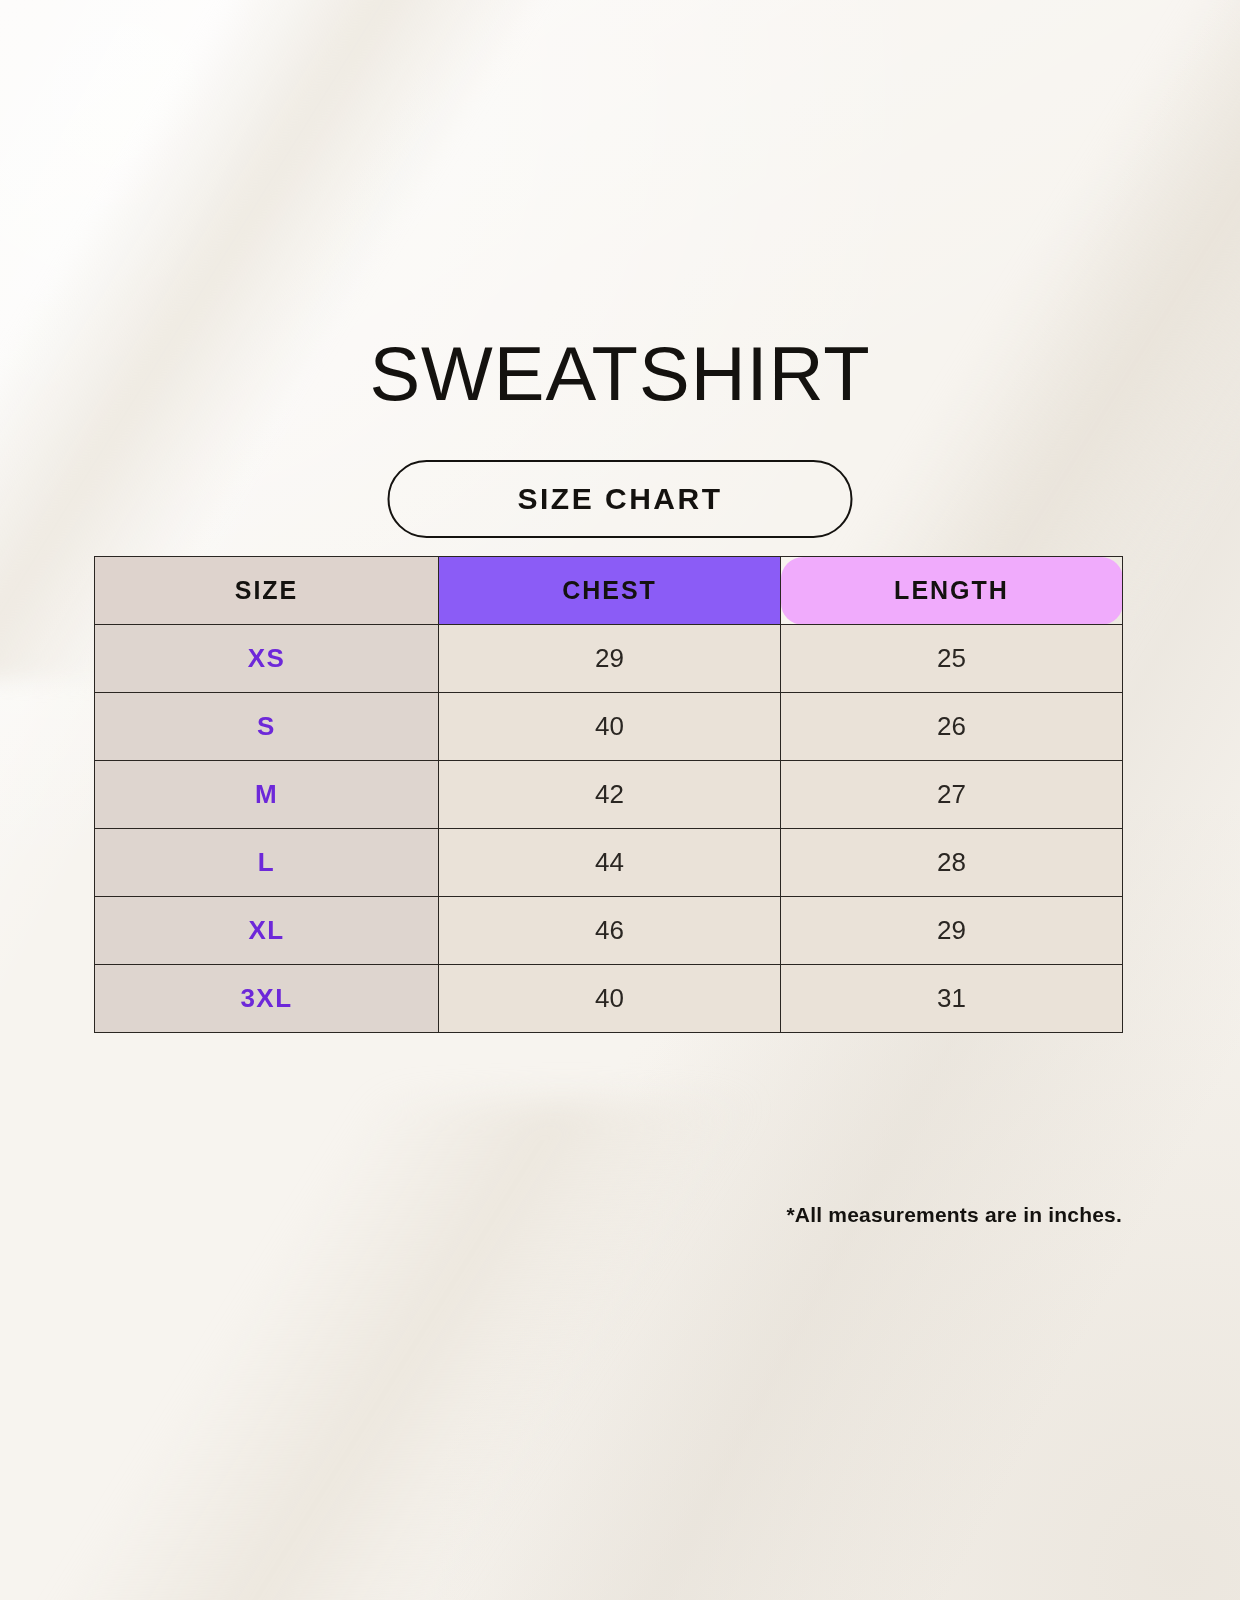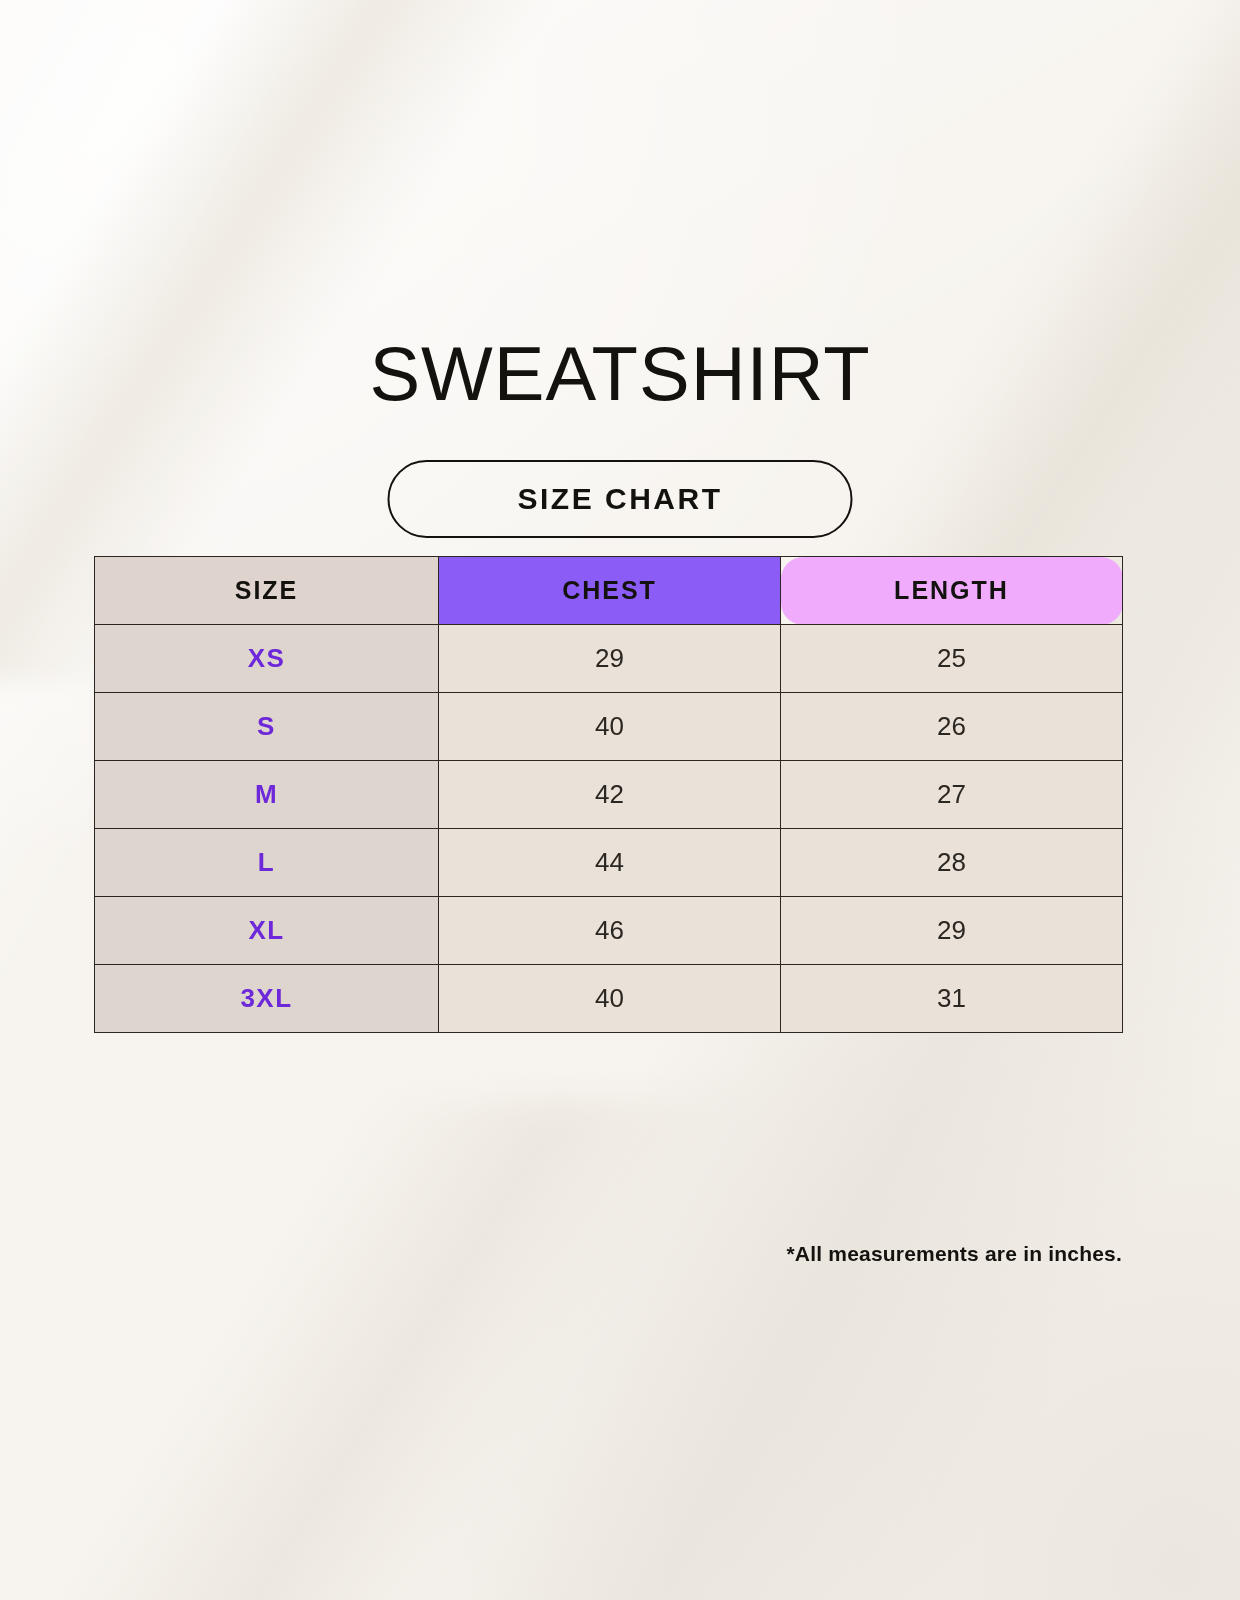--- a/index.html
+++ b/index.html
@@ -138,21 +138,21 @@
   }
   tbody td.c-val {
     background: #eae2d8;
     font-size: 26px;
     font-weight: 400;
     color: #2a2622;
   }
 
   .footnote {
     position: absolute;
-    top: 1242px;
+    top: 1203px;
     left: 94px;
     width: 1028px;
     text-align: right;
     font-size: 21px;
     font-weight: 600;
     color: #14120f;
     letter-spacing: 0.2px;
   }
 </style>
 </head>

